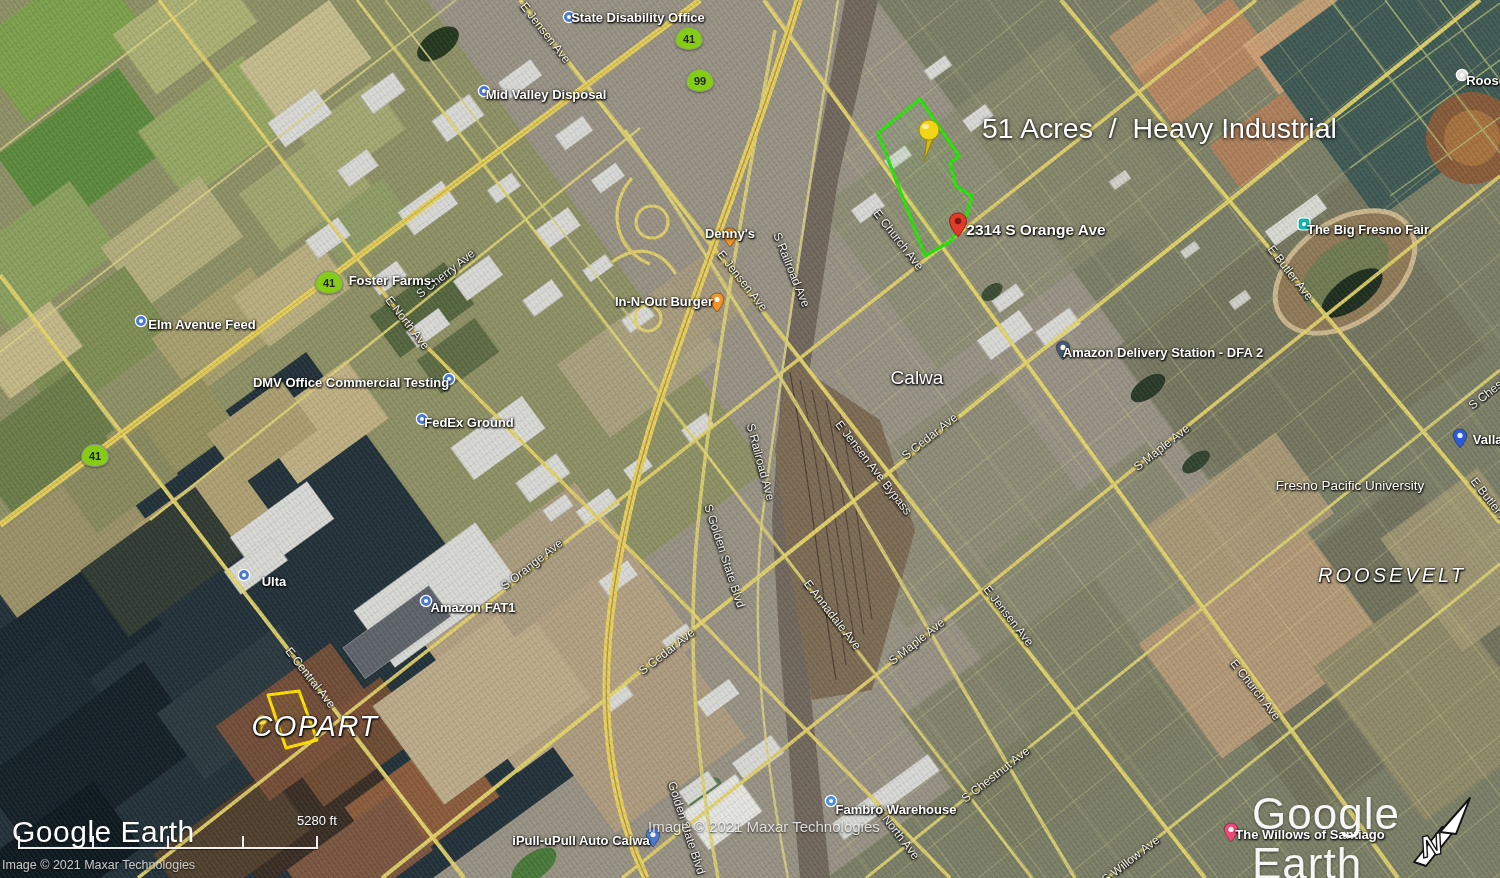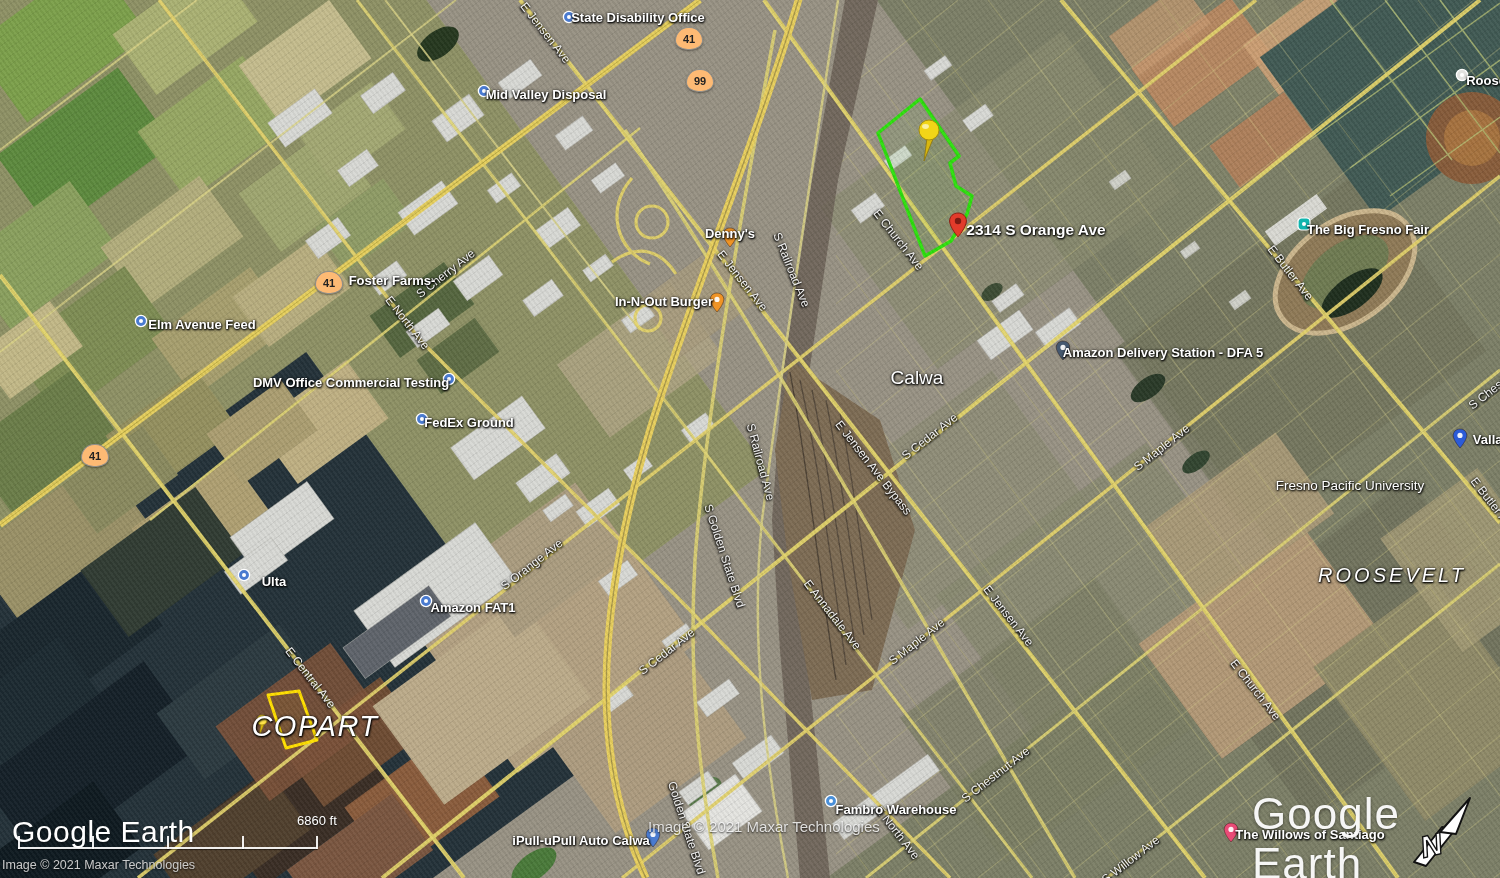--- a/index.html
+++ b/index.html
@@ -9,21 +9,21 @@
   .texture{position:absolute;inset:0;z-index:2;pointer-events:none;
     background:
       repeating-linear-gradient(54deg, rgba(255,255,255,.035) 0 2px, rgba(0,0,0,.045) 2px 4px),
       repeating-linear-gradient(-36deg, rgba(0,0,0,.05) 0 1px, transparent 1px 7px);}
   .map-icon{position:absolute;z-index:5;}
   .maplabel{position:absolute;z-index:6;color:#fff;white-space:nowrap;line-height:1.1;
     text-shadow:0 1px 2px rgba(0,0,0,.9),0 0 3px rgba(0,0,0,.75),1px 1px 2px rgba(0,0,0,.8);}
   .street{font-size:12px;color:rgba(255,255,255,.93);}
   .place{font-size:13px;font-weight:bold;}
   .area{font-size:15px;}
-  .shield{position:absolute;z-index:5;width:26px;height:21px;background:#fdba74;
+  .shield{position:absolute;z-index:5;width:26px;height:21px;background:#84cc16;
     border:1px solid #8f8f8a;border-radius:48% 48% 46% 46%/60% 60% 42% 42%;
     display:flex;align-items:center;justify-content:center;
     font-size:11px;font-weight:bold;color:#222;box-shadow:0 1px 2px rgba(0,0,0,.4);}
   .big-title{position:absolute;left:982px;top:112px;z-index:8;color:#fff;font-size:28.5px;
     white-space:pre;text-shadow:0 1px 3px rgba(0,0,0,.85),0 0 4px rgba(0,0,0,.6);}
   .logo-left{position:absolute;left:12px;top:815px;z-index:10;color:#fff;font-size:30px;
     letter-spacing:.5px;text-shadow:0 1px 3px rgba(0,0,0,.6);}
   .logo-right{position:absolute;left:1252px;top:789px;z-index:10;color:rgba(255,255,255,.95);
     font-size:44px;letter-spacing:1px;text-shadow:0 1px 3px rgba(0,0,0,.5);}
   .maxar-left{position:absolute;left:2px;top:858px;z-index:10;color:rgba(225,225,225,.88);font-size:12.5px;
@@ -392,21 +392,21 @@
       <div class="maplabel street" style="left: 310px; top: 678px; transform: translate(-50%, -50%) rotate(52deg);">E Central Ave</div>
       <div class="maplabel street" style="left: 446px; top: 274px; transform: translate(-50%, -50%) rotate(-38deg);">S Cherry Ave</div>
       <div class="maplabel place" style="left: 638px; top: 18px; transform: translate(-50%, -50%) rotate(0deg);">State Disability Office</div>
       <div class="maplabel place" style="left: 546px; top: 95px; transform: translate(-50%, -50%) rotate(0deg);">Mid Valley Disposal</div>
       <div class="maplabel place" style="left: 202px; top: 325px; transform: translate(-50%, -50%) rotate(0deg);">Elm Avenue Feed</div>
       <div class="maplabel place" style="left: 392px; top: 281px; transform: translate(-50%, -50%) rotate(0deg);">Foster Farms-</div>
       <div class="maplabel place" style="left: 351px; top: 383px; transform: translate(-50%, -50%) rotate(0deg);">DMV Office Commercial Testing</div>
       <div class="maplabel place" style="left: 469px; top: 423px; transform: translate(-50%, -50%) rotate(0deg);">FedEx Ground</div>
       <div class="maplabel place" style="left: 730px; top: 234px; transform: translate(-50%, -50%) rotate(0deg);">Denny's</div>
       <div class="maplabel place" style="left: 664px; top: 302px; transform: translate(-50%, -50%) rotate(0deg);">In-N-Out Burger</div>
-      <div class="maplabel place" style="left: 1163px; top: 353px; transform: translate(-50%, -50%) rotate(0deg);">Amazon Delivery Station - DFA 5</div>
+      <div class="maplabel place" style="left: 1163px; top: 353px; transform: translate(-50%, -50%) rotate(0deg);">Amazon Delivery Station - DFA 2</div>
       <div class="maplabel place" style="left: 473px; top: 608px; transform: translate(-50%, -50%) rotate(0deg);">Amazon FAT1</div>
       <div class="maplabel place" style="left: 264px; top: 582px; transform: translate(-50%, -50%) rotate(0deg); margin-left: 10px;">Ulta</div>
       <div class="maplabel place" style="left: 1368px; top: 230px; transform: translate(-50%, -50%) rotate(0deg);">The Big Fresno Fair</div>
       <div class="maplabel place" style="left: 1496px; top: 440px; transform: translate(-50%, -50%) rotate(0deg);">Vallarta</div>
       <div class="maplabel place" style="left: 896px; top: 810px; transform: translate(-50%, -50%) rotate(0deg);">Fambro Warehouse</div>
       <div class="maplabel place" style="left: 581px; top: 841px; transform: translate(-50%, -50%) rotate(0deg);">iPull-uPull Auto Calwa</div>
       <div class="maplabel place" style="left: 1310px; top: 835px; transform: translate(-50%, -50%) rotate(0deg);">The Willows of Santiago</div>
       <div class="maplabel place" style="left: 1486px; top: 81px; transform: translate(-50%, -50%) rotate(0deg);">Roose</div>
       <div class="maplabel place" style="left: 1036px; top: 230px; font-size: 15.5px; transform: translate(-50%, -50%) rotate(0deg);">2314 S Orange Ave</div>
       <div class="maplabel area" style="left: 917px; top: 378px; font-size: 19px; transform: translate(-50%, -50%) rotate(0deg);">Calwa</div>
@@ -414,29 +414,30 @@
       <div class="maplabel area" style="left: 1392px; top: 575px; font-size: 20px; letter-spacing: 3px; transform: translate(-50%, -50%) rotate(0deg); font-style: italic;">ROOSEVELT</div>
       <div class="maplabel area" style="left: 315px; top: 727px; font-size: 29px; letter-spacing: 1.5px; transform: translate(-50%, -50%) rotate(0deg); font-style: italic;">COPART</div>
     </div>
   <div id="shields-layer">
       <div class="shield" style="left: 81px; top: 444px;">41</div>
       <div class="shield" style="left: 315px; top: 271px;">41</div>
       <div class="shield" style="left: 675px; top: 27px;">41</div>
       <div class="shield" style="left: 686px; top: 69px;">99</div>
     </div>
 
+  <div class="big-title">51 Acres  /  Heavy Industrial</div>
 
   <div class="logo-left">Google Earth</div>
   <div class="scale-line"></div>
   <div class="scale-tick" style="left:18px"></div>
   <div class="scale-tick" style="left:92px"></div>
   <div class="scale-tick" style="left:167px"></div>
   <div class="scale-tick" style="left:242px"></div>
   <div class="scale-tick" style="left:316px"></div>
-  <div class="scale-label">6860 ft</div>
+  <div class="scale-label">5280 ft</div>
   <div class="maxar-left">Image © 2021 Maxar Technologies</div>
 
   <div class="maxar-center">Image © 2021 Maxar Technologies</div>
   <div class="logo-right">Google Earth</div>
 
   <svg class="north-arrow" width="100" height="90" viewBox="0 0 100 90">
     <polygon points="18,76 30,80 58,45 46,41" fill="#fff" stroke="#111" stroke-width="2" stroke-linejoin="round"></polygon>
     <polygon points="44,46 74,12 60,48" fill="#fff" stroke="#111" stroke-width="2" stroke-linejoin="round"></polygon>
     <text x="24" y="70" font-size="30" font-style="italic" font-weight="bold" fill="#fff" stroke="#111" stroke-width="1.4" transform="rotate(-14 34 58)" font-family="Liberation Sans, sans-serif">N</text>
   </svg>

